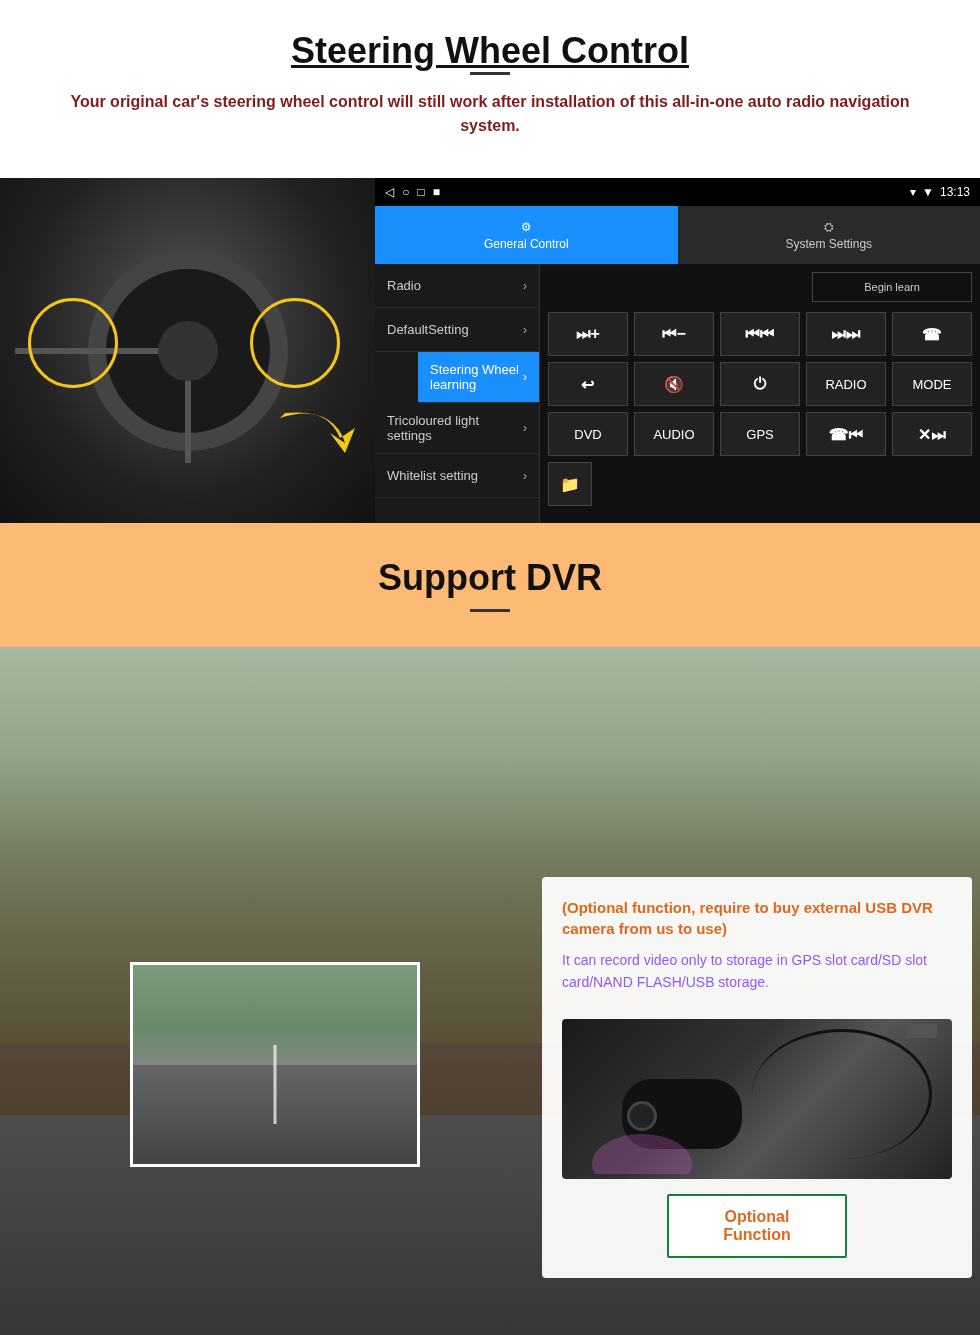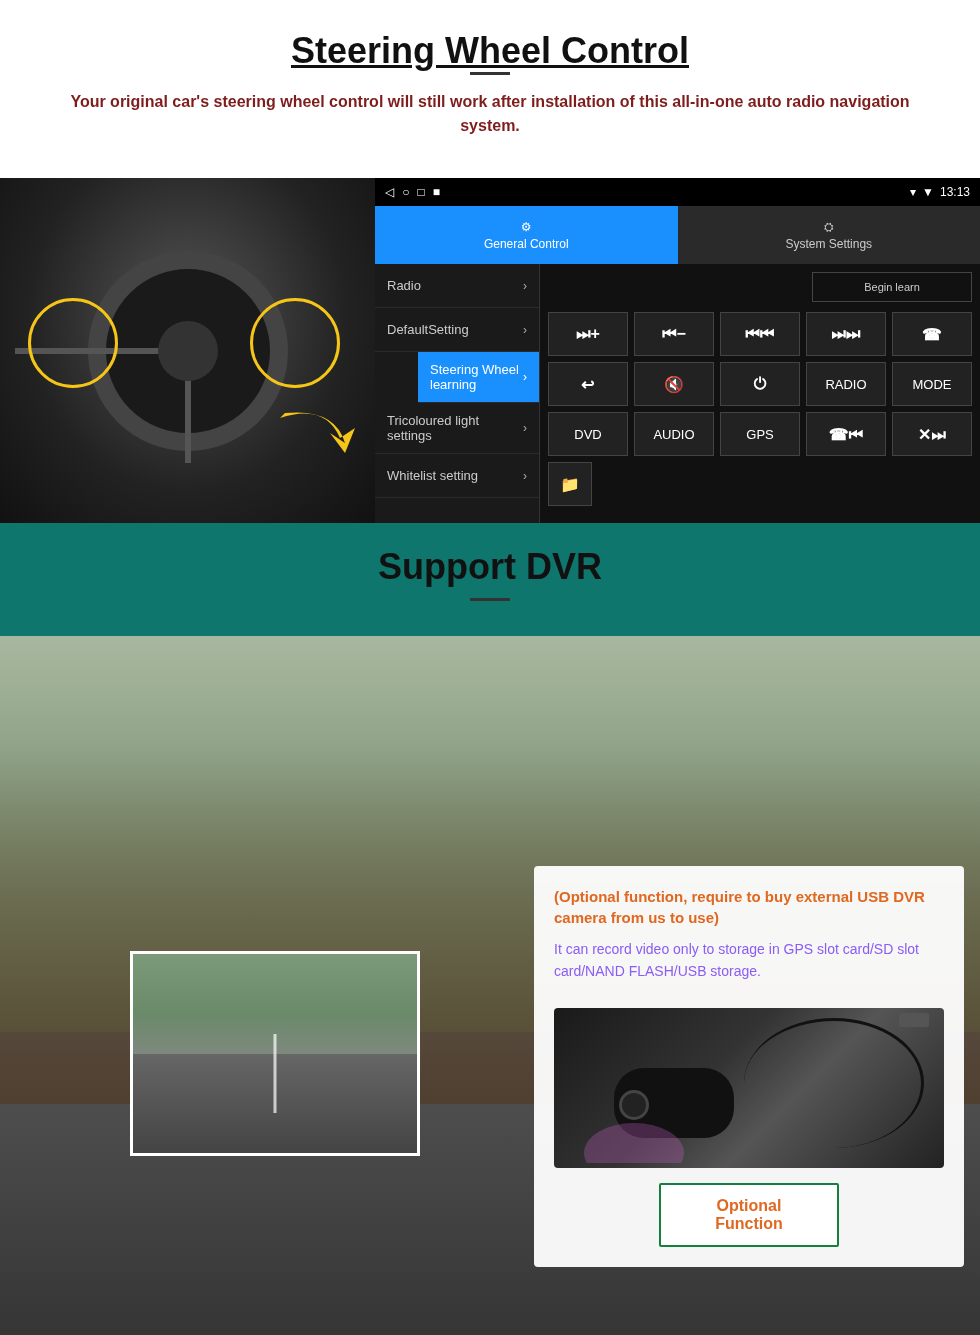--- a/index.html
+++ b/index.html
@@ -259,22 +259,22 @@
       font-size: 13px;
       font-weight: normal;
     }
 
     
     .section-dvr {
       margin-top: 0;
       text-align: center;
     }
     .dvr-header {
-      padding: 23px 40px 20px;
-      background: #0f766e;
+      padding: 34px 40px 20px;
+      background: #fdba74;
     }
     .dvr-header h2 {
       font-size: 36px;
       font-weight: 900;
       color: #111;
       margin-bottom: 10px;
     }
 
     
     .dvr-content {
@@ -315,21 +315,21 @@
       left: 0;
       right: 0;
       height: 50%;
       background: linear-gradient(to bottom, transparent 0%, rgba(100,80,60,0.5) 50%, rgba(80,60,40,0.8) 100%);
     }
 
     
     .dvr-info-box {
       position: absolute;
       top: 230px;
-      right: 16px;
+      right: 8px;
       width: 430px;
       background: rgba(255,255,255,0.95);
       border-radius: 4px;
       padding: 20px;
       text-align: left;
     }
     .dvr-info-box .optional-note {
       color: #e06820;
       font-size: 15px;
       font-weight: bold;

